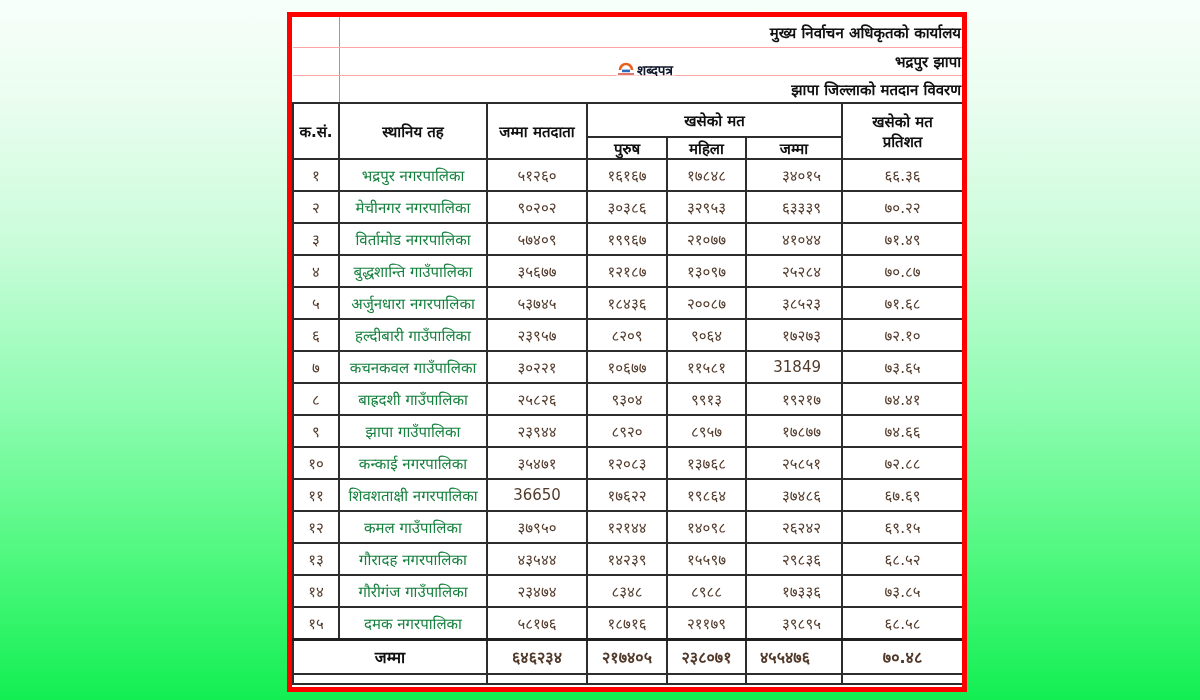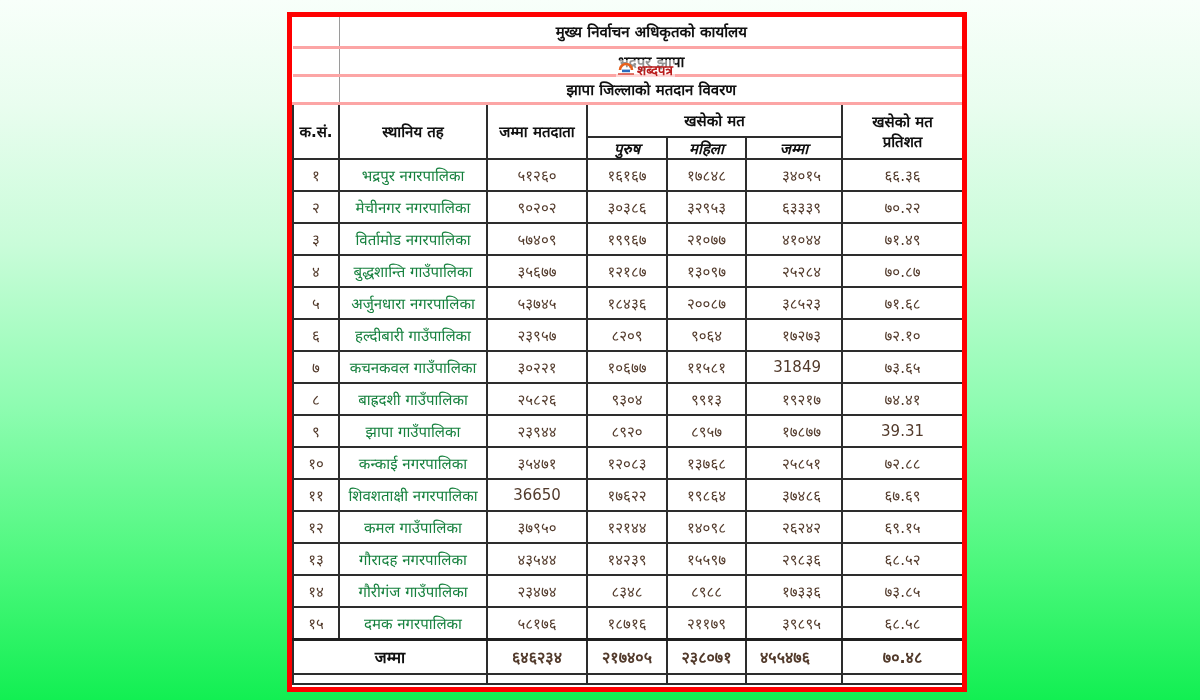--- a/index.html
+++ b/index.html
@@ -10,50 +10,50 @@
   }
   .frame{
     position:absolute;left:287px;top:12px;width:670px;height:670px;
     border:5px solid #fe0000;background:#ffffff;overflow:hidden;
   }
   table{border-collapse:collapse;table-layout:fixed;width:670px;}
   td{padding:0 2px;box-sizing:border-box;}
 
   
   .title-row td{
-    border-bottom:3px solid #fca5a5;height:28px;text-align:center;
+    border-bottom:1px solid #fca5a5;height:28px;text-align:right;
     font-weight:bold;font-size:15px;color:#101010;
   }
   .title-row .sn-spacer{border-right:1px solid #9a9a9a;}
 
   
   .hd{
     border:2px solid #2d2d2d;text-align:center;font-weight:bold;
     font-size:15px;color:#101010;
   }
   .h1{height:34px;}
-  .h2 td{height:16px;font-style:italic;}
+  .h2 td{height:16px;}
   .cell{border:2px solid #2d2d2d;height:32px;font-size:15px;text-align:center;}
   .num{color:#523a2b;}
   .name{color:#15803d;text-align:center;}
   .r{text-align:right;padding-right:20px;}
 
   .total-row td{
     border:2px solid #2d2d2d;border-top:3px solid #1f1f1f;height:35px;
     font-weight:bold;font-size:16px;text-align:center;
   }
   .total-row .label{color:#101010;}
   .stub-row td{border:2px solid #2d2d2d;height:10px;}
 
   
   .watermark{
     position:absolute;left:324px;top:43px;display:flex;align-items:center;
     gap:3px;z-index:5;background:rgba(255,255,255,0.55);padding:0 2px;
   }
-  .wm-text{color:#b91c1c;font-weight:bold;font-size:13.5px;line-height:14px;}
+  .wm-text{color:#0f172a;font-weight:bold;font-size:13.5px;line-height:14px;}
 </style>
 </head>
 <body>
 
 <div class="frame">
 
   <div class="watermark">
     <span>
       <svg width="16" height="14" viewBox="0 0 16 14">
         <path d="M2 9 a6 6 0 0 1 12 0" fill="none" stroke="#e8611c" stroke-width="2.6"></path>
@@ -181,21 +181,21 @@
           <td class="cell num r">१९२१७</td>
           <td class="cell num">७४.४१</td>
         </tr>
         <tr>
           <td class="cell num">९</td>
           <td class="cell name">झापा गाउँपालिका</td>
           <td class="cell num">२३९४४</td>
           <td class="cell num">८९२०</td>
           <td class="cell num">८९५७</td>
           <td class="cell num r">१७८७७</td>
-          <td class="cell num">39.31</td>
+          <td class="cell num">७४.६६</td>
         </tr>
         <tr>
           <td class="cell num">१०</td>
           <td class="cell name">कन्काई नगरपालिका</td>
           <td class="cell num">३५४७१</td>
           <td class="cell num">१२०८३</td>
           <td class="cell num">१३७६८</td>
           <td class="cell num r">२५८५१</td>
           <td class="cell num">७२.८८</td>
         </tr>

